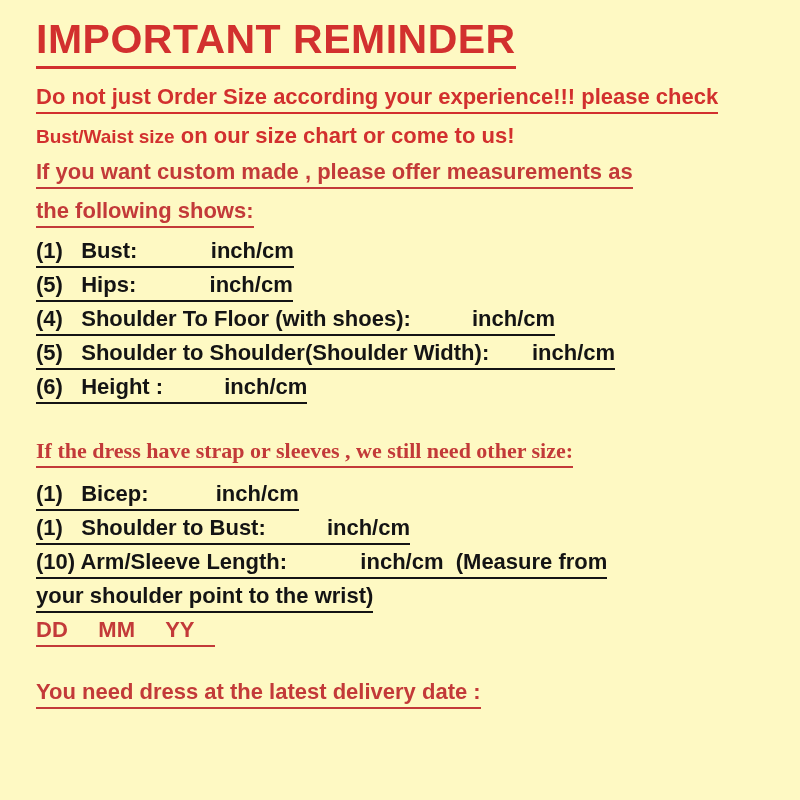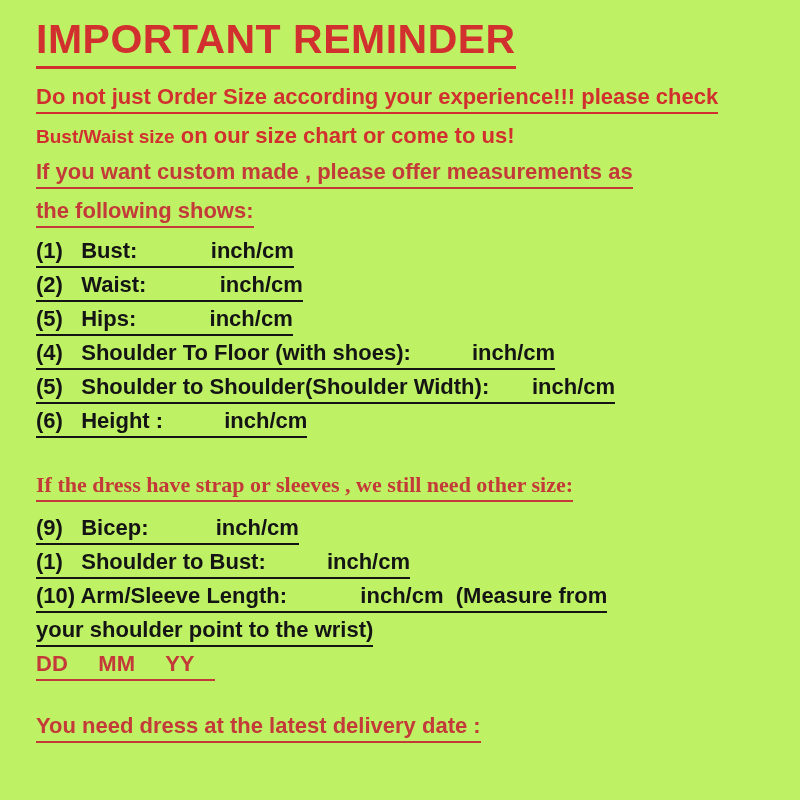--- a/index.html
+++ b/index.html
@@ -12,21 +12,21 @@
     height: 800px;
     overflow: hidden;
     font-family: "Liberation Sans", "DejaVu Sans", sans-serif;
     font-weight: 700;
   }
   .page {
     box-sizing: border-box;
     width: 800px;
     height: 800px;
     padding: 16px 30px 0 36px;
-    background: #bef264;
+    background: #fef9c3;
   }
   .u {
     display: inline-block;
     white-space: pre;
     border-bottom: 2px solid currentColor;
     padding-bottom: 3px;
   }
   .nou {
     display: inline-block;
     white-space: pre;
@@ -74,31 +74,30 @@
   <div class="line red-bright intro-1"><span class="u">Do not just Order Size according your experience!!! please check</span></div>
 
   <div class="line red-bright intro-2"><span class="nou lead">Bust/Waist size</span><span class="nou"> on our size chart or come to us!</span></div>
 
   <div class="line red-dark intro-3"><span class="u">If you want custom made , please offer measurements as</span></div>
 
   <div class="line red-dark intro-4"><span class="u">the following shows:</span></div>
 
   <div class="list">
     <div class="item"><span class="u">(1)   Bust:            inch/cm</span></div>
-    <div class="item"><span class="u">(2)   Waist:            inch/cm</span></div>
     <div class="item"><span class="u">(5)   Hips:            inch/cm</span></div>
     <div class="item"><span class="u">(4)   Shoulder To Floor (with shoes):          inch/cm</span></div>
     <div class="item"><span class="u">(5)   Shoulder to Shoulder(Shoulder Width):       inch/cm</span></div>
     <div class="item"><span class="u">(6)   Height :          inch/cm</span></div>
   </div>
 
   <div class="line red-dark strap-header"><span class="u">If the dress have strap or sleeves , we still need other size:</span></div>
 
   <div class="list list-2">
-    <div class="item"><span class="u">(9)   Bicep:           inch/cm</span></div>
+    <div class="item"><span class="u">(1)   Bicep:           inch/cm</span></div>
     <div class="item"><span class="u">(1)   Shoulder to Bust:          inch/cm</span></div>
     <div class="item"><span class="u">(10) Arm/Sleeve Length:            inch/cm  (Measure from</span></div>
     <div class="item"><span class="u">your shoulder point to the wrist)</span></div>
   </div>
 
   <div class="line red-dark date-line"><span class="u">DD     MM     YY</span></div>
 
   <div class="line red-dark delivery-header"><span class="u">You need dress at the latest delivery date :</span></div>
 
 </div>

